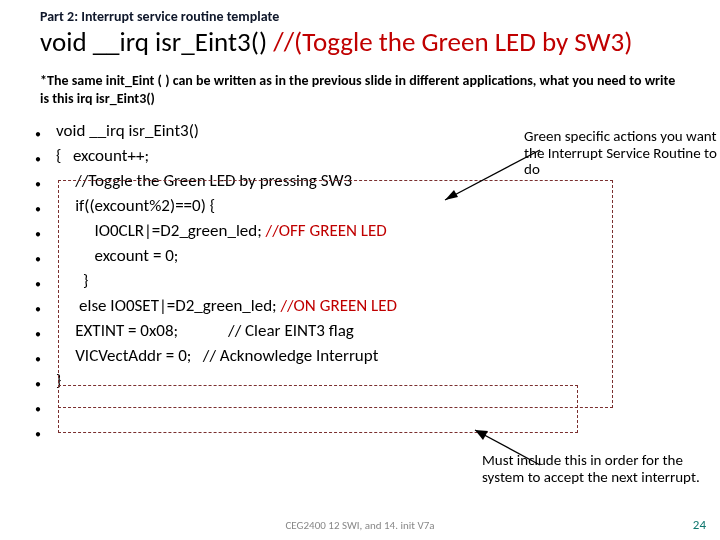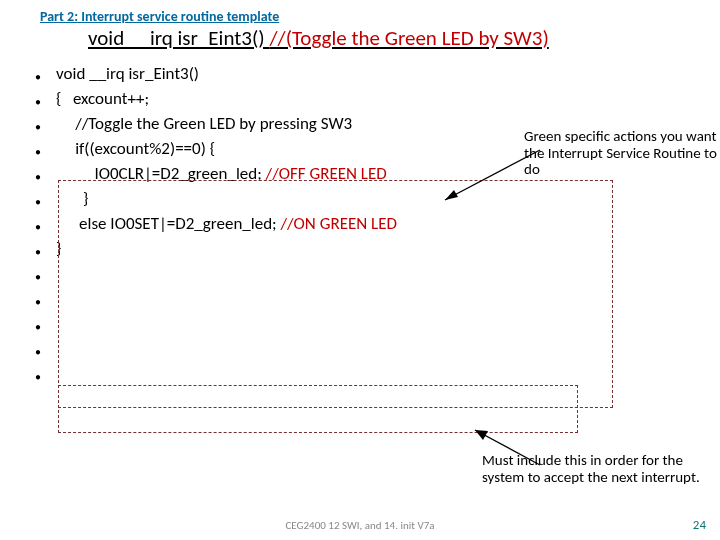--- a/index.html
+++ b/index.html
@@ -15,29 +15,26 @@
   .slide {
     position: relative;
     width: 720px;
     height: 540px;
     box-sizing: border-box;
     padding: 8px 40px 0 40px;
   }
   .part-label {
     font-size: 14px;
     font-weight: bold;
-    color: #0369a1;
-    text-decoration: underline;
+    color: #0f172a;
   }
   .title {
-    font-size: 21px;
+    font-size: 27px;
     color: #000;
-    text-decoration: underline;
     margin-top: 0;
-    margin-left: 48px;
   }
   .subtitle {
     font-size: 14px;
     font-weight: bold;
     margin-top: 14px;
     line-height: 1.3;
   }
   .body {
     position: relative;
     margin-top: 10px;
@@ -118,35 +115,39 @@
 <body>
 
 <div class="slide">
 
   <div class="part-label">Part 2: Interrupt service routine template</div>
 
   <div class="title">
     <span>void __irq isr_Eint3() </span><span class="red">//(Toggle the Green LED by SW3)</span>
   </div>
 
+  <div class="subtitle">*The same init_Eint ( ) can be written as in the previous slide in different applications, what you need to write is this irq isr_Eint3()</div>
 
   <div class="body">
 
     <div class="bullets">
       •<br>•<br>•<br>•<br>•<br>•<br>•<br>•<br>•<br>•<br>•<br>•<br>•
     </div>
 
     <div class="code-lines">
       <div><span>void __irq isr_Eint3()</span></div>
       <div><span>{</span>   <span>excount++;</span></div>
       <div>     <span>//Toggle the Green LED by pressing SW3</span></div>
       <div>     <span>if((excount%2)==0) {</span></div>
       <div>          <span>IO0CLR|=D2_green_led; </span><span class="red">//OFF GREEN LED</span></div>
+      <div>          <span>excount = 0;</span></div>
       <div>       <span>}</span></div>
       <div>      <span>else IO0SET|=D2_green_led; </span><span class="red">//ON GREEN LED</span></div>
+      <div>     <span>EXTINT = 0x08;</span>             <span>// Clear EINT3 flag</span></div>
+      <div>     <span>VICVectAddr = 0;</span>   <span>// Acknowledge Interrupt</span></div>
       <div><span>}</span></div>
     </div>
 
   </div>
 
   <div class="box1"></div>
   <div class="box2"></div>
 
   <svg class="arrow" style="left:440px; top:150px;" width="180" height="60">
     <line x1="100" y1="0" x2="5" y2="50" stroke="#000" stroke-width="1.3"></line>

